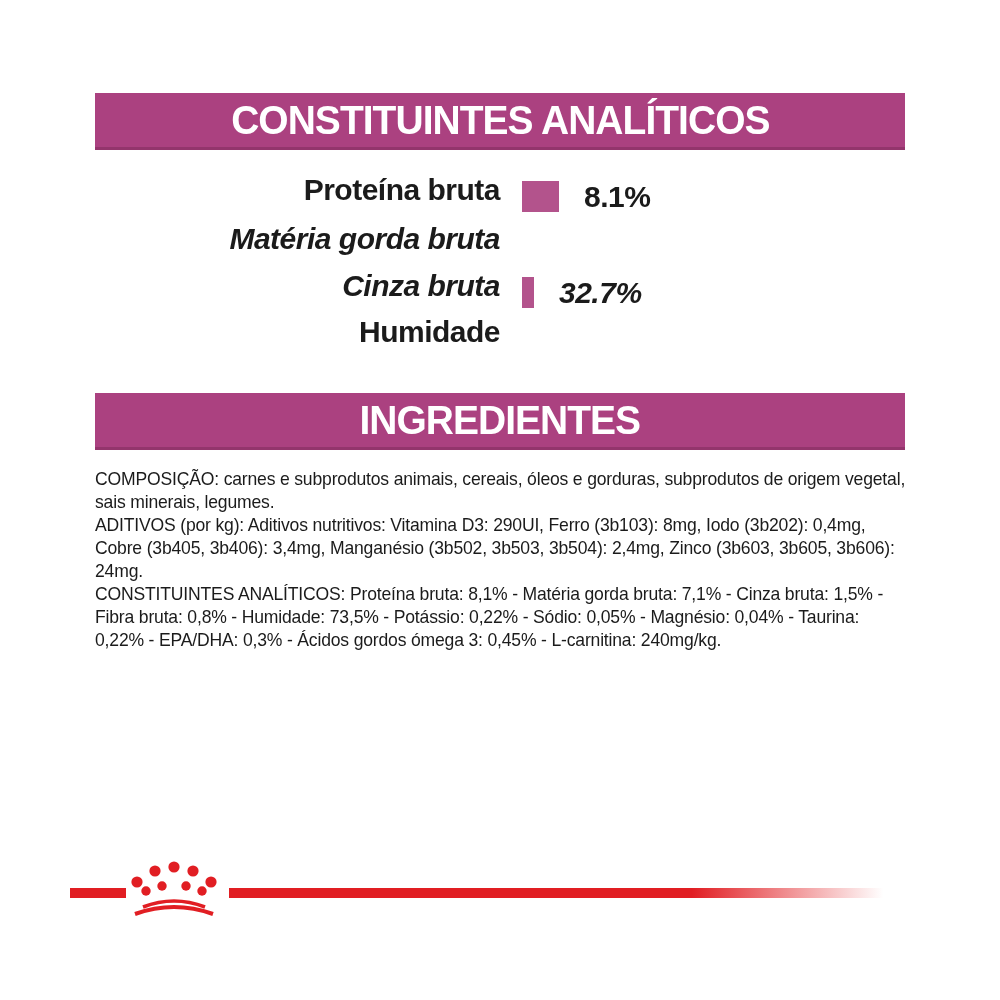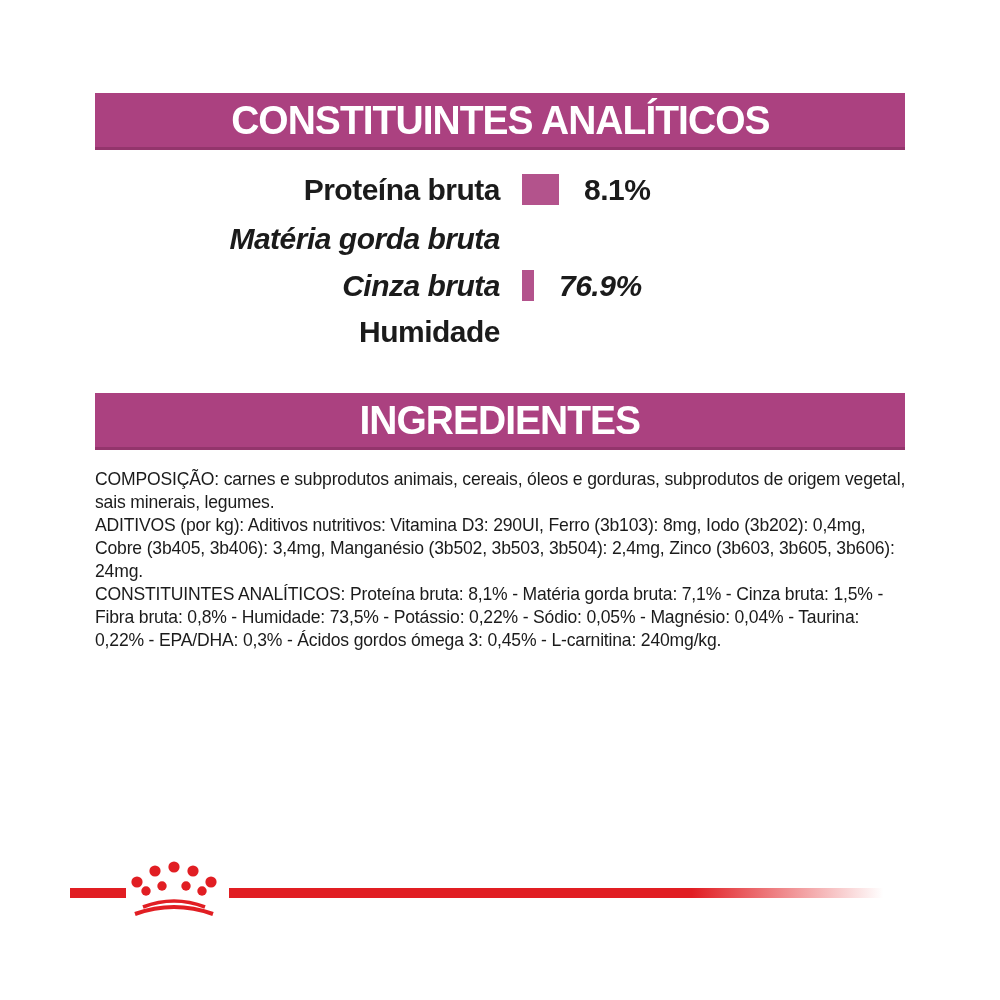--- a/index.html
+++ b/index.html
@@ -41,21 +41,21 @@
     width: 488px;
     text-align: right;
     font-weight: 700;
     font-size: 30px;
     letter-spacing: -0.5px;
     line-height: 31px;
     white-space: nowrap;
   }
   .chart-row .bar-group {
     position: absolute;
-    left: 510px; top: 0;
+    left: 510px; top: 7px;
     height: 31px;
     display: flex;
     align-items: center;
   }
   .chart-row .nutrient-bar {
     height: 31px;
     background: var(--bar, #b3538c);
     flex: none;
   }
   .chart-row .nutrient-value {
@@ -118,21 +118,21 @@
         <span class="nutrient-value">8.1%</span>
       </span>
     </div>
     <div class="chart-row" id="row-1">
       <span class="nutrient-label">Matéria gorda bruta</span>
     </div>
     <div class="chart-row" id="row-2">
       <span class="nutrient-label">Cinza bruta</span>
       <span class="bar-group">
         <span class="nutrient-bar" style="width: 12px; background: rgb(179, 83, 140);"></span>
-        <span class="nutrient-value">76.9%</span>
+        <span class="nutrient-value">32.7%</span>
       </span>
     </div>
     <div class="chart-row" id="row-3">
       <span class="nutrient-label">Humidade</span>
     </div>
   </div>
 
   <div class="banner" id="banner-ingredients">
     <span class="banner-title">INGREDIENTES</span>
   </div>

